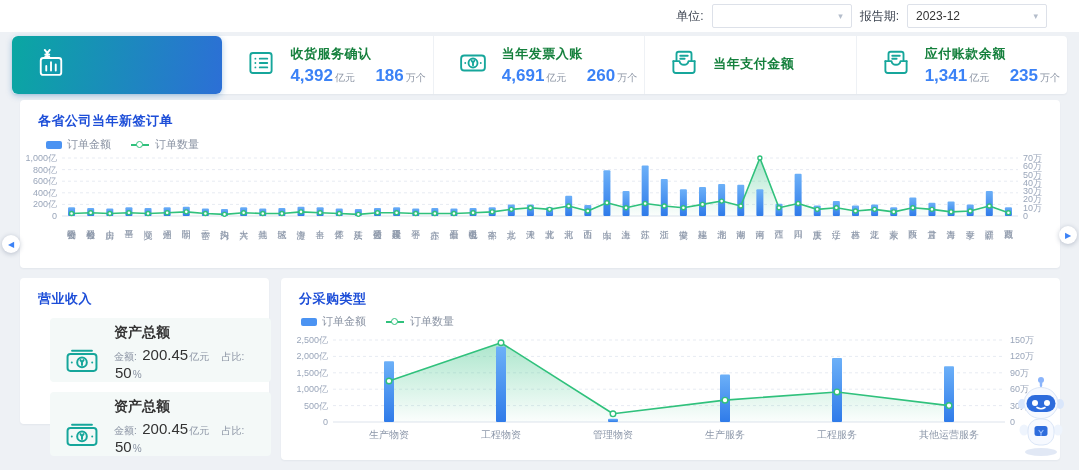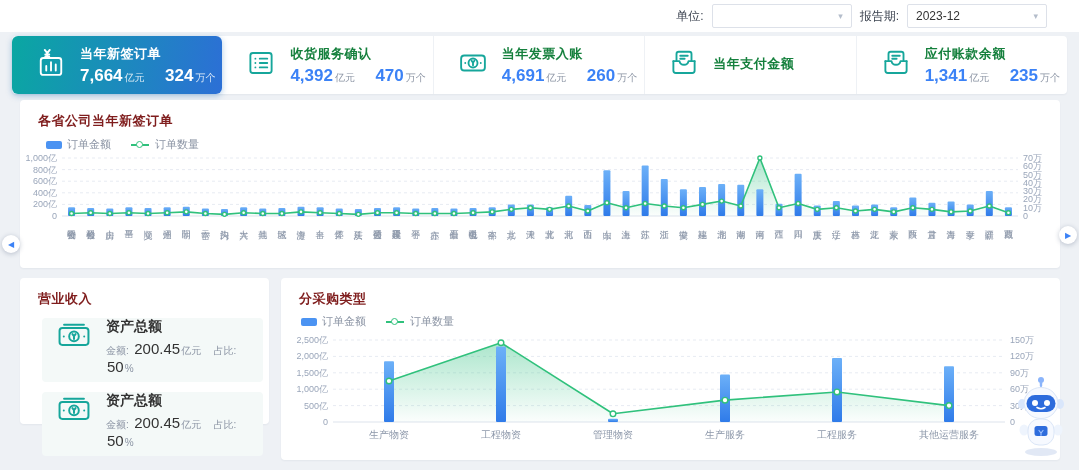--- a/index.html
+++ b/index.html
@@ -15,32 +15,32 @@
   .ktitle{font-size:13px;font-weight:bold;color:#15803d;margin-bottom:3px;letter-spacing:.5px}
   .knum{font-size:17px;font-weight:bold;color:#3b82f6}
   .kunit{font-size:10px;color:#8a93a3;margin-left:2px}
   .k2{margin-left:16px}
   .selected .ktitle,.selected .knum{color:#fff}
   .selected .kunit{color:rgba(255,255,255,.85)}
   .panel{position:absolute;background:#fff;border-radius:4px;box-shadow:0 1px 2px rgba(20,40,80,.05)}
   #panel-province{left:20px;top:100px;width:1040px;height:168px}
   #panel-revenue{left:20px;top:278px;width:249px;height:146px}
   #panel-purchase{left:281px;top:278px;width:779px;height:182px}
-  .ptitle{position:absolute;left:18px;top:12px;font-size:13px;font-weight:bold;color:#7f1d1d;letter-spacing:.5px}
+  .ptitle{position:absolute;left:18px;top:12px;font-size:13px;font-weight:bold;color:#1d4ed8;letter-spacing:.5px}
   .legend{position:absolute;display:flex;gap:20px;align-items:flex-end;font-size:11px;color:#8a93a3}
   #legend-province{left:26px;top:37px}
   #legend-purchase{left:20px;top:36px}
   .lg-item{display:flex;align-items:center;cursor:pointer}
   .lg-bar{width:16px;height:8px;background:#4b93f2;border-radius:2px;margin-right:5px}
   .lg-line{width:18px;height:2px;background:#30c17c;position:relative;margin-right:6px}
   .lg-line i{position:absolute;left:5px;top:-2.5px;width:5px;height:5px;border:1.5px solid #30c17c;border-radius:50%;background:#fff}
   .chartbox{position:absolute;left:0}
   #chart-province{top:52px;width:1040px;height:116px}
   #chart-purchase{top:56px;width:779px;height:124px}
-  .rcard{position:absolute;left:22px;width:221px;height:64px;background:#f4f9f8;border-radius:4px;display:flex;align-items:flex-start;gap:12px;padding-left:12px;box-sizing:border-box}
+  .rcard{position:absolute;left:30px;width:221px;height:64px;background:#f4f9f8;border-radius:4px;display:flex;align-items:flex-end;gap:12px;padding-left:12px;box-sizing:border-box}
   #rcard-0{top:40px}
   #rcard-1{top:114px}
   .rtitle{font-size:14px;font-weight:bold;color:#333;margin-bottom:4px}
   .rlabel{font-size:10px;color:#8a93a3}
   .rnum{font-size:15px;color:#333;margin:0 1px}
   .rsep{display:inline-block;width:8px}
   .nav-arrow{position:absolute;width:18px;height:18px;border-radius:50%;background:#fff;box-shadow:0 1px 5px rgba(20,40,80,.25);display:flex;align-items:center;justify-content:center;color:#3b82f6;font-size:8px;cursor:pointer}
   #arrow-left{left:2px;top:235px}
   #arrow-right{left:1059px;top:226px}
   .robot{position:absolute;left:1012px;top:372px;width:58px;height:86px;cursor:pointer}
@@ -66,43 +66,36 @@
   <div class="kpi selected">
     <span>
       <svg width="30" height="30" viewBox="0 0 24 24">
           <g fill="none" stroke="#fff" stroke-width="1.5" stroke-linecap="round" stroke-linejoin="round">
         <path d="M7 1.5l2 2.6 2-2.6M9 4.1v3.1M7.4 5.2h3.2M7.4 6.9h3.2"></path>
         <rect x="3.8" y="8" width="16.4" height="13.5" rx="2"></rect>
         <path d="M8.2 18v-3.6M12 18v-6.6M15.8 18v-4.8"></path>
       </g>
         </svg>
     </span>
-    <div>
-      <div class="ktitle">当年新签订单</div>
-      <div>
-        <span class="knum">7,664</span><span class="kunit">亿元</span>
-        <span class="knum k2">324</span><span class="kunit">万个</span>
-      </div>
-    </div>
   </div>
 
   <div class="kpi">
     <span>
       <svg width="30" height="30" viewBox="0 0 24 24">
           <g fill="none" stroke="#16a69b" stroke-width="1.5" stroke-linecap="round" stroke-linejoin="round">
         <rect x="3.5" y="4" width="17" height="16" rx="2"></rect>
         <path d="M7.5 8.5h.01M7.5 12h.01M7.5 15.5h.01M11 8.5h6M11 12h6M11 15.5h6"></path>
       </g>
         </svg>
     </span>
     <div>
       <div class="ktitle">收货服务确认</div>
       <div>
         <span class="knum">4,392</span><span class="kunit">亿元</span>
-        <span class="knum k2">470</span><span class="kunit">万个</span>
+        <span class="knum k2">186</span><span class="kunit">万个</span>
       </div>
     </div>
   </div>
 
   <div class="kpi sep">
     <span>
       <svg width="30" height="30" viewBox="0 0 24 24">
           <g fill="none" stroke="#16a69b" stroke-width="1.5" stroke-linecap="round" stroke-linejoin="round">
         <rect x="2.5" y="6" width="19" height="12" rx="2.5"></rect>
         <circle cx="12" cy="12" r="3.6"></circle>

